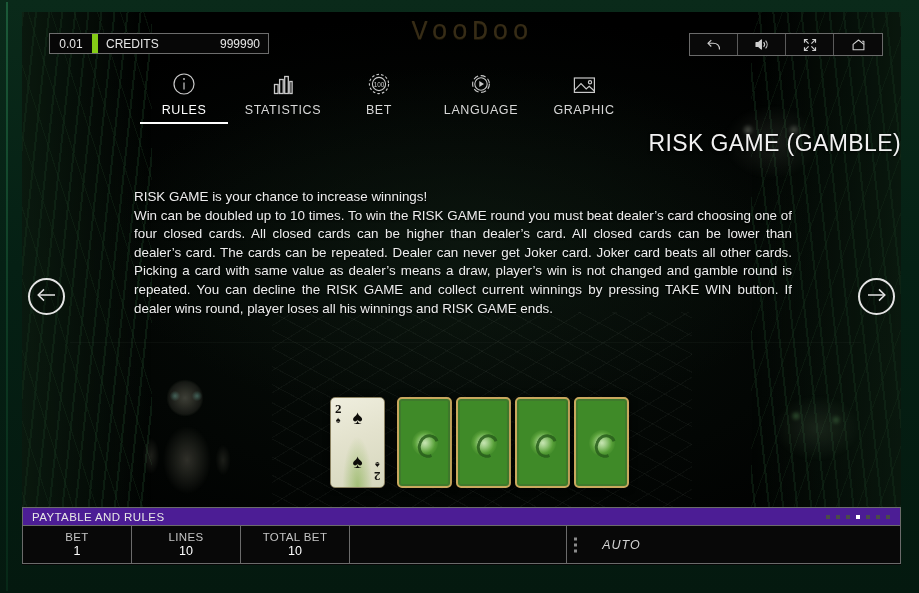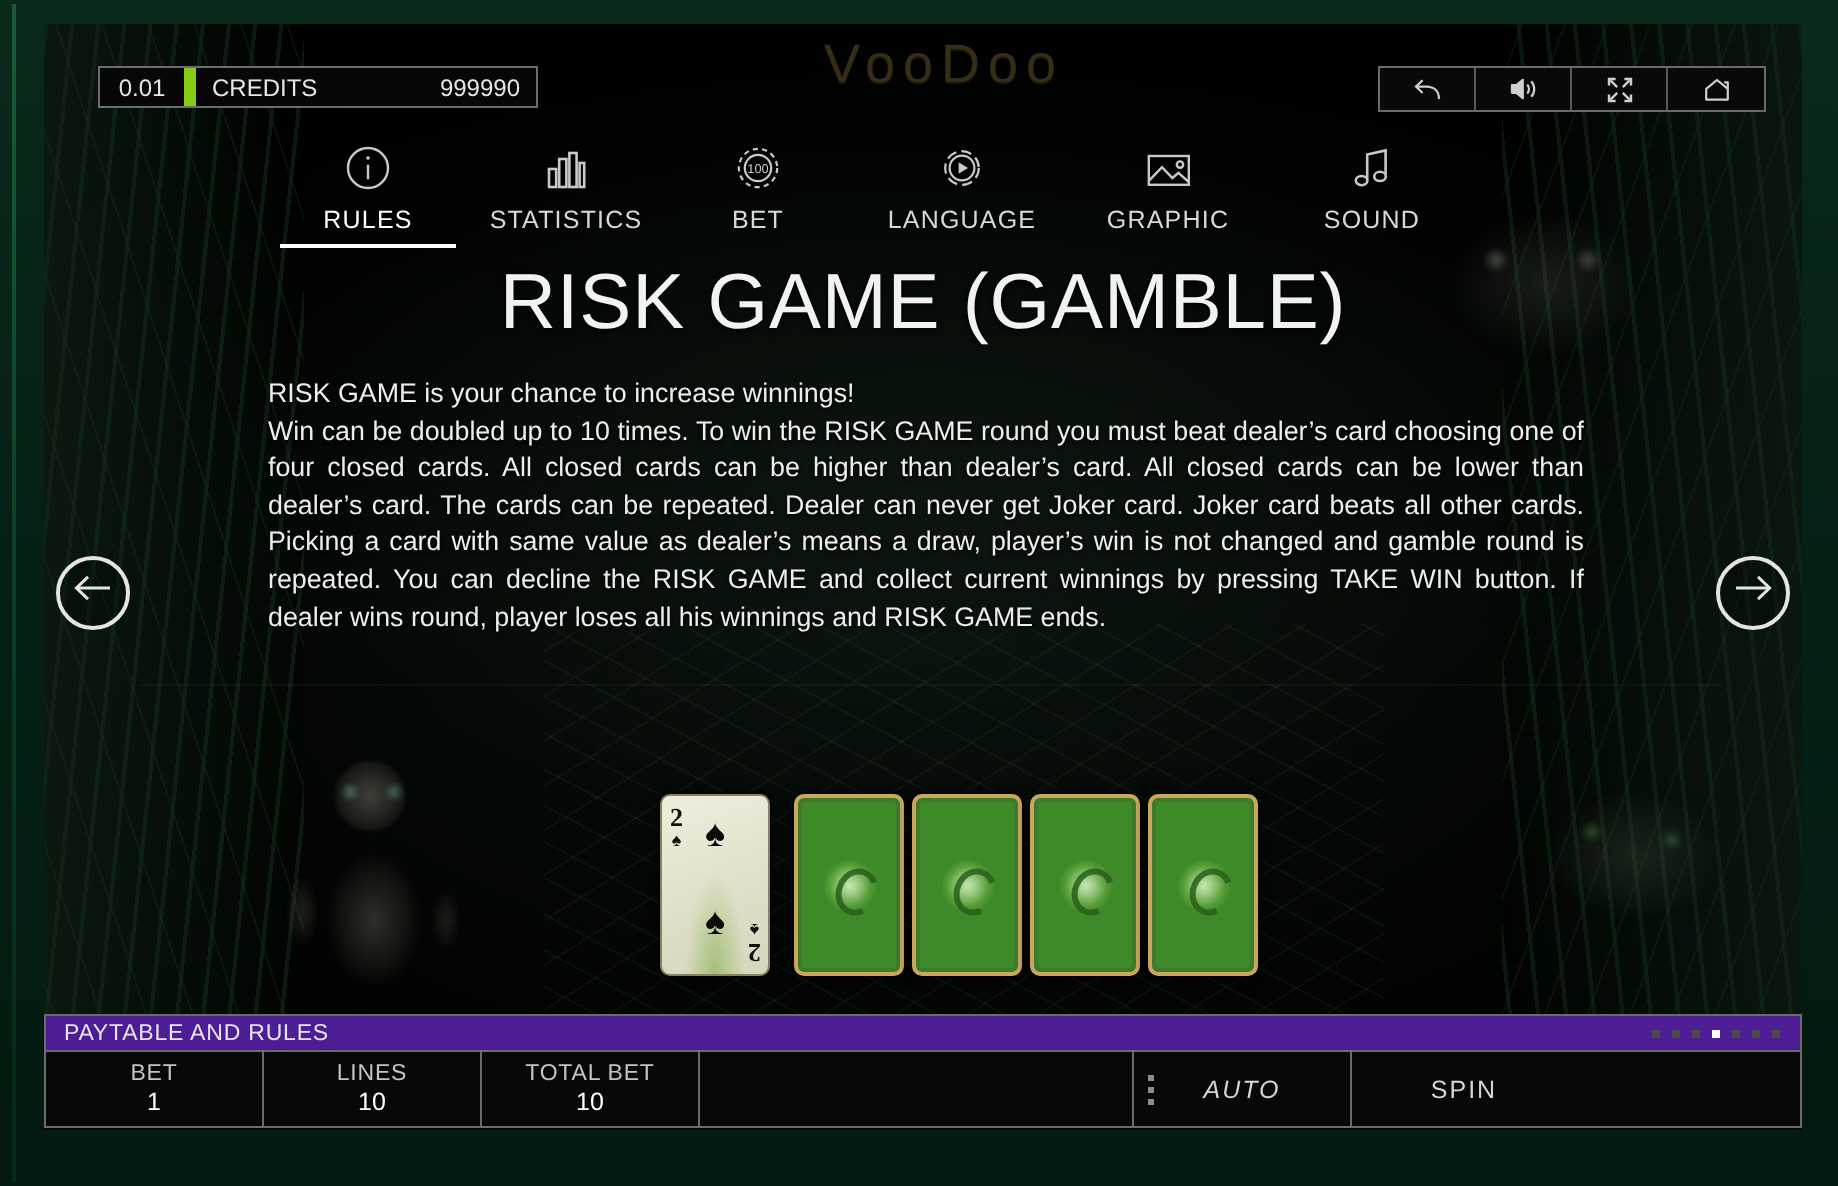--- a/index.html
+++ b/index.html
@@ -100,21 +100,21 @@
   .bg-seam{ position:absolute; left:48px; right:40px; height:1px;
             background:rgba(120,130,115,.07); }
 
   
   #topbar {
     position:absolute; left:0; top:0; width:879px; height:44px;
   }
   #logo {
     position:absolute; left:360px; top:3px; width:180px; height:34px;
     text-align:center; line-height:34px;
-    font-family:Liberation Sans, sans-serif;
+    font-family:Liberation Mono, monospace;
     font-size:27px; letter-spacing:4px;
     color:#3a2f18;
     text-shadow:0 1px 0 #1b1608;
     opacity:.95; user-select:none;
   }
 
   .credit-panel{
     position:absolute; left:27px; top:21px;
     height:21px; display:flex; align-items:stretch;
     border:1px solid #6d6d6d;
@@ -162,22 +162,22 @@
   .tab .underline{
     margin-top:5px; width:88px; height:2px; background:#ffffff; opacity:0;
   }
   .tab.active .underline{ opacity:1; }
 
   
   #content{
     position:absolute; left:0; top:118px; width:879px; height:200px;
   }
   #page-title{
-    text-align:center;
-    font-size:39px; font-weight:400; color:#f2f2f2;
+    text-align:right;
+    font-size:23px; font-weight:400; color:#f2f2f2;
     letter-spacing:.4px;
     text-shadow:0 1px 3px rgba(0,0,0,.9);
   }
   #page-body{
     position:absolute; left:112px; top:58px; width:658px;
     font-size:13.4px; line-height:18.6px; color:#ededed;
     text-shadow:0 1px 2px rgba(0,0,0,.95);
     text-align:justify;
   }
   #page-body p{ margin:0; }
@@ -418,31 +418,20 @@
           <svg width="25" height="21" viewBox="0 0 25 21" fill="none" stroke="currentColor" stroke-width="1.2">
             <rect x="2.4" y="3" width="20" height="14.4"></rect>
             <circle cx="18" cy="7.3" r="1.6"></circle>
             <path d="M2.4 15.4 9 8.6l5.2 5.4 3-2.6 5.2 4.6"></path>
           </svg>
         </span>
         <span class="lbl">GRAPHIC</span>
         <span class="underline"></span>
       </div>
 
-      <div class="tab" style="left:664px">
-        <span class="ico">
-          <svg width="22" height="23" viewBox="0 0 22 23" fill="none" stroke="currentColor" stroke-width="1.3">
-            <path d="M8.6 16.6V4.3l9.2-2.1v12.2"></path>
-            <ellipse cx="5.8" cy="17.3" rx="2.9" ry="2.3"></ellipse>
-            <ellipse cx="15" cy="15.2" rx="2.9" ry="2.3"></ellipse>
-          </svg>
-        </span>
-        <span class="lbl">SOUND</span>
-        <span class="underline"></span>
-      </div>
 
     </div>
 
     <div id="content">
       <div id="page-title">RISK GAME (GAMBLE)</div>
       <div id="page-body">
         <p class="lead">RISK GAME is your chance to increase winnings!</p>
         <p>Win can be doubled up to 10 times. To win the RISK GAME round you must beat dealer’s card choosing one of four closed cards. All closed cards can be higher than dealer’s card. All closed cards can be lower than dealer’s card. The cards can be repeated. Dealer can never get Joker card. Joker card beats all other cards. Picking a card with same value as dealer’s means a draw, player’s win is not changed and gamble round is repeated. You can decline the RISK GAME and collect current winnings by pressing TAKE WIN button. If dealer wins round, player loses all his winnings and RISK GAME ends.</p>
       </div>
     </div>
@@ -523,20 +512,17 @@
         </div>
         <div class="ctl w-spacer"></div>
         <div class="ctl w-auto">
           <span class="dots-v">
               <i></i>
               <i></i>
               <i></i>
             </span>
           <span class="btn-lbl">AUTO</span>
         </div>
-        <div class="ctl w-spin">
-          <span class="btn-lbl">SPIN</span>
-        </div>
       </div>
     </div>
 
   </div>
 </div>
 
 </body></html>

